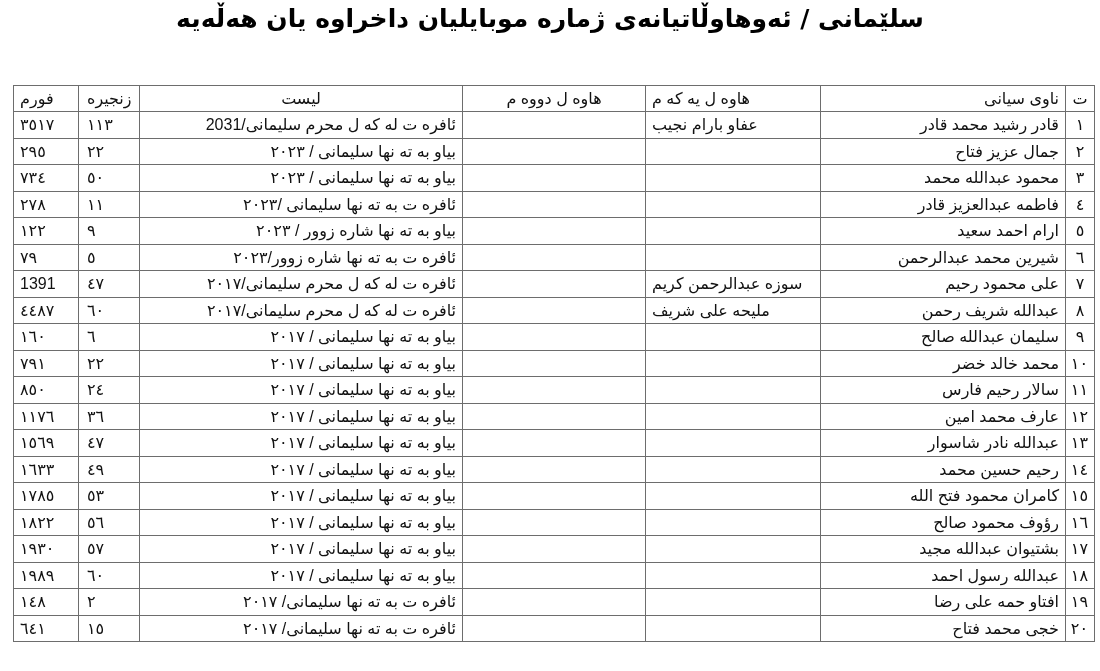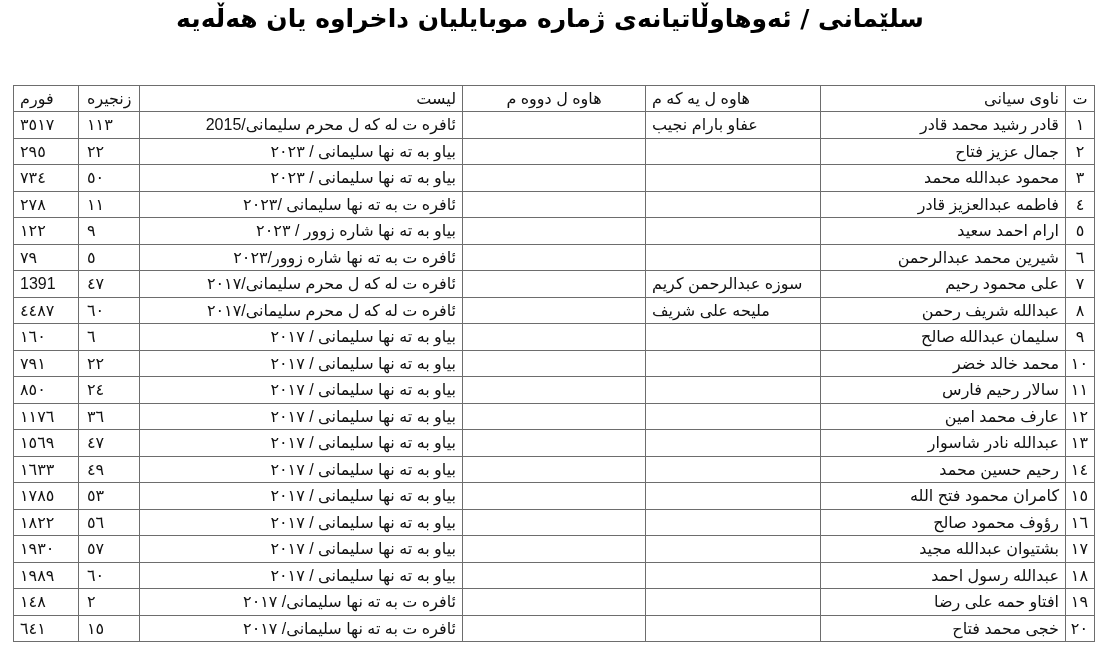--- a/index.html
+++ b/index.html
@@ -20,21 +20,21 @@
     border: 1px solid #6d6d6d; padding: 0 6px; height: 25.5px;
     font-family: "Liberation Sans", "DejaVu Sans", sans-serif;
     font-size: 16px; font-weight: normal; white-space: nowrap; overflow: hidden;
     line-height: 25px;
   }
   th { height: 24px; }
   .c-no { width: 16px; text-align: center; }
   .c-name { width: 232px; text-align: right; margin-top: 12px; }
   .c-sp1 { width: 162px; text-align: left; }
   .c-sp2 { width: 170px; text-align: center; }
-  .c-list { width: 310px; text-align: right; }
+  .c-list { width: 310px; }
   .c-chain { width: 46px; text-align: left; padding-left: 8px; }
   .c-form { width: 52px; text-align: left; }
 </style>
 </head>
 <body>
 
 <div class="title">سلێمانی / ئەوهاوڵاتیانەی ژمارە موبایلیان داخراوە یان هەڵەیە</div>
 
 <table>
   <thead>
@@ -47,21 +47,21 @@
       <th class="c-chain">زنجيره</th>
       <th class="c-form">فورم</th>
     </tr>
   </thead>
   <tbody id="tbody">
       <tr>
         <td class="c-no">١</td>
         <td class="c-name">قادر رشيد محمد قادر</td>
         <td class="c-sp1">عفاو بارام نجيب</td>
         <td class="c-sp2"></td>
-        <td class="c-list">ئافره ت له كه ل محرم سليمانى/2015</td>
+        <td class="c-list">ئافره ت له كه ل محرم سليمانى/2031</td>
         <td class="c-chain">١١٣</td>
         <td class="c-form">٣٥١٧</td>
       </tr>
       <tr>
         <td class="c-no">٢</td>
         <td class="c-name">جمال عزيز فتاح</td>
         <td class="c-sp1"></td>
         <td class="c-sp2"></td>
         <td class="c-list">بياو به ته نها سليمانى / ٢٠٢٣</td>
         <td class="c-chain">٢٢</td>

